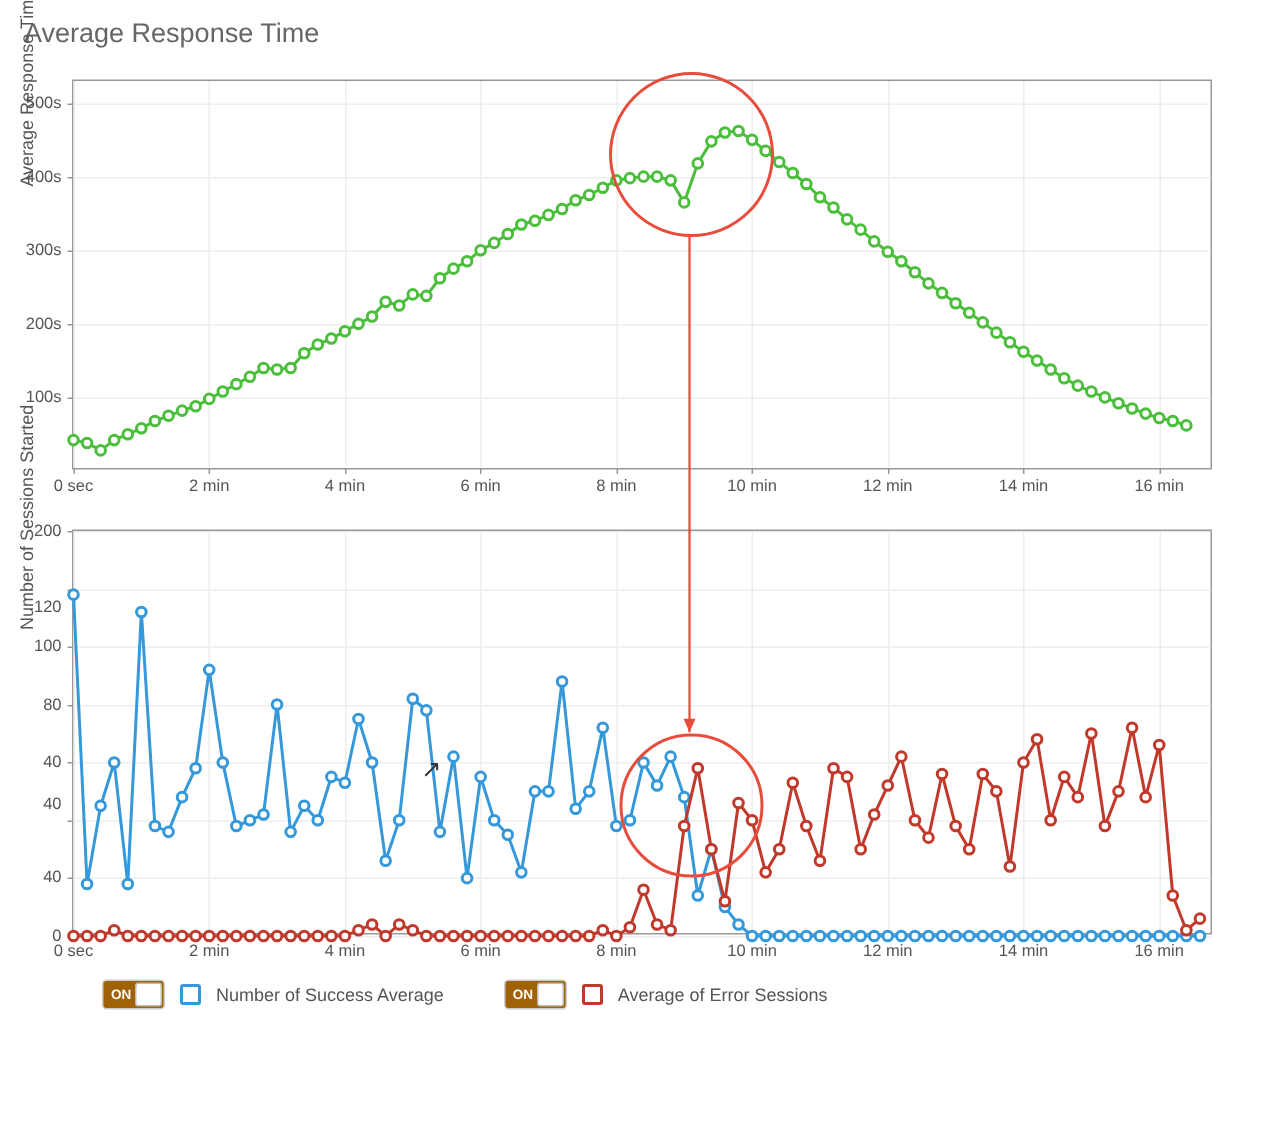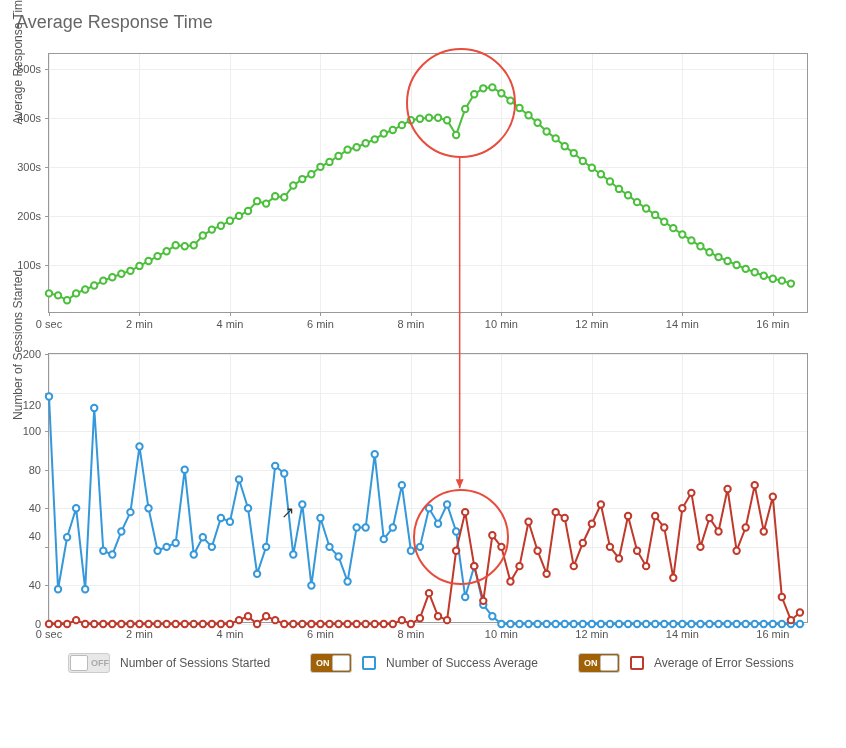--- a/index.html
+++ b/index.html
@@ -507,27 +507,20 @@
         <circle cx="732.8571428571428" cy="243" r="3.2" fill="#fff" stroke="#c0392b" stroke-width="2"></circle>
         <circle cx="741.9047619047618" cy="266.14285714285717" r="3.2" fill="#fff" stroke="#c0392b" stroke-width="2"></circle>
         <circle cx="750.952380952381" cy="258.42857142857144" r="3.2" fill="#fff" stroke="#c0392b" stroke-width="2"></circle>
       </svg>
       <div class="annot-circle" style="left: 363.667px; top: 135.214px; width: 96px; height: 96px;"></div>
     </div>
 </div>
 
 <div class="legend-row">
   <div class="legend-item">
-    <div class="toggle off">
-      <span class="txt">OFF</span>
-        <div class="knob"></div>
-    </div>
-    <span>Number of Sessions Started</span>
-  </div>
-  <div class="legend-item">
     <div class="toggle on">
       <span class="txt">ON</span>
         <div class="knob"></div>
     </div>
     <div class="swatch" style="border-color:#3498db"></div>
     <span>Number of Success Average</span>
   </div>
   <div class="legend-item">
     <div class="toggle on">
       <span class="txt">ON</span>

